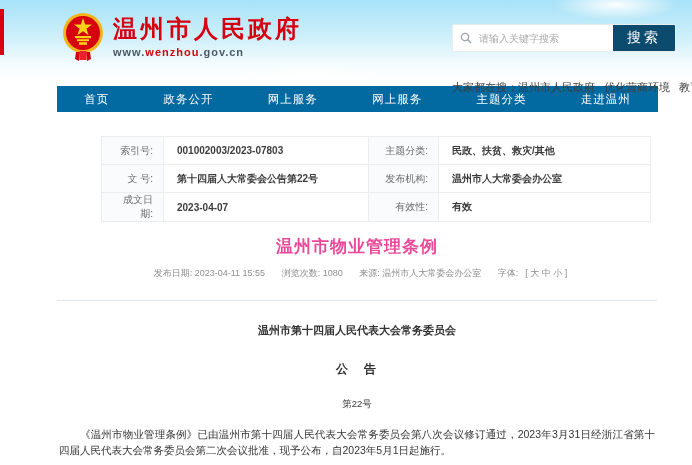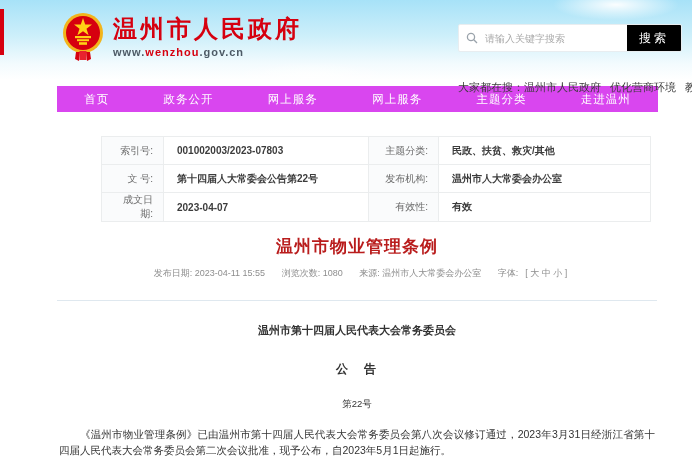--- a/index.html
+++ b/index.html
@@ -17,45 +17,45 @@
   }
   .red-strip { position:absolute; left:0; top:9px; width:4px; height:46px; background:#d6000f; }
 
   .brand { position:absolute; left:62px; top:11px; display:flex; align-items:flex-start; }
   .emblem { width:42px; height:52px; flex:0 0 auto; }
   .brand-text { margin-left:9px; padding-top:5px; }
   .site-title { color:#d6000f; font-size:24px; font-weight:bold; letter-spacing:3px; line-height:26px; }
   .site-url { margin-top:4px; font-size:11px; font-weight:bold; color:#4d5a66; letter-spacing:1px; }
   .site-url .hl { color:#d6000f; }
 
-  .search-wrap { position:absolute; right:10px; top:24px; width:224px;font-family:Liberation Serif, serif; }
+  .search-wrap { position:absolute; right:16px; top:24px; width:224px;font-family:Liberation Serif, serif; }
   .search-box { display:flex; height:28px; background:#fff; border:1px solid #e8edf0; border-radius:2px; overflow:hidden; }
   .search-icon { display:flex; align-items:center; justify-content:center; width:26px; }
   .search-input { flex:1; border:0; outline:none; font-size:10px; color:#333; font-family:inherit; }
   .search-input::placeholder { color:#aaa; }
-  .search-btn { width:54px; border:0; background:#000000; color:#fff; font-size:12px; letter-spacing:3px; cursor:pointer; font-family:inherit; }
+  .search-btn { width:62px; border:0; background:#0c4a6e; color:#fff; font-size:14px; letter-spacing:3px; cursor:pointer; font-family:inherit; }
   .hot-line { margin-top:28px; font-size:11px; color:#3c3c3c; white-space:nowrap; }
   .hot-line a { color:#3c3c3c; text-decoration:none; margin-right:9px; cursor:pointer; }
 
   
-  .nav { margin:6px 0 0 57px; width:601px; height:26px; background:#d946ef;
+  .nav { margin:6px 0 0 57px; width:601px; height:26px; background:#0369a1;
          display:flex; align-items:center; justify-content:space-around; }
   .nav-item { color:#fff; font-size:11.5px; letter-spacing:1px; cursor:pointer; }
 
   
   .content { margin-left:57px; width:600px; }
 
   table.doc-table { margin:24px 0 0 44px; width:550px; border-collapse:collapse; font-size:10px; table-layout:fixed; }
   .doc-table td { border:1px solid #ebedee; height:28px; padding:0 10px; }
   .doc-table td.lbl { width:62px; background:#fafbfc; color:#6b6b6b; text-align:right; padding-right:10px; }
   .doc-table td.lbl2 { width:70px; }
   .doc-table td.val { color:#3c3c3c; font-weight:bold; padding-left:13px; }
   .doc-table td.v1 { width:205px; }
 
-  .doc-title { margin-top:13px; text-align:center; color:#b91c1c; font-size:17px; font-weight:bold; letter-spacing:1px; }
+  .doc-title { margin-top:13px; text-align:center; color:#ec4899; font-size:17px; font-weight:bold; letter-spacing:1px; }
   .meta-line { margin:9px auto 0; width:600px; text-align:center; font-size:9px; color:#8e8e8e;
                padding-bottom:20px; border-bottom:1px solid #dfe8ef; white-space:nowrap; }
   .meta-line .seg { margin:0 7px; }
   .meta-line .fontsize { cursor:pointer; }
 
   .org-heading { margin-top:22px; text-align:center; font-size:11px; font-weight:bold; color:#333; }
   .notice-heading { margin-top:23px; text-align:center; font-size:12px; font-weight:bold; color:#333; letter-spacing:2px; }
   .notice-no { margin-top:20px; text-align:center; font-size:9.5px; color:#333; }
   .body-par { margin:15px 2px 0 2px; font-size:10.5px; color:#333; line-height:16px; text-indent:2em; text-align:justify; }
 </style>

